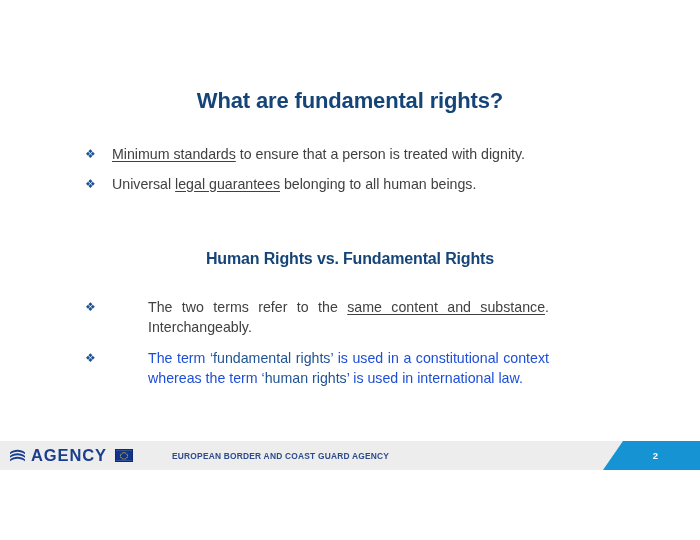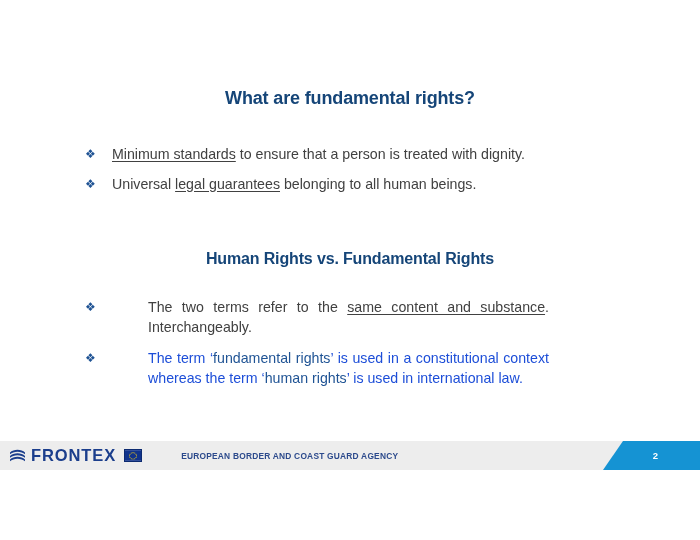--- a/index.html
+++ b/index.html
@@ -25,21 +25,21 @@
     left: 0;
     width: 700px;
     text-align: center;
     color: #154578;
     font-weight: bold;
     letter-spacing: -0.15px;
   }
 
   #title-1 {
     top: 88px;
-    font-size: 18px;
+    font-size: 22px;
   }
 
   #title-2 {
     top: 250px;
     font-size: 16px;
   }
 
   
   .bullet-group {
     position: absolute;
@@ -196,21 +196,21 @@
   <div id="footer-band"></div>
 
   <div id="footer-left">
 
     <svg class="wave-mark" viewBox="0 0 34 30">
       <path d="M2 9 C9 1.5, 25 1.5, 32 9 L32 12.5 C25 5.5, 9 5.5, 2 12.5 Z" fill="#1B3E8C"></path>
       <path d="M2 16 C9 8.5, 25 8.5, 32 16 L32 19.5 C25 12.5, 9 12.5, 2 19.5 Z" fill="#1B3E8C"></path>
       <path d="M2 23 C9 15.5, 25 15.5, 32 23 L32 26.5 C25 19.5, 9 19.5, 2 26.5 Z" fill="#1B3E8C"></path>
     </svg>
 
-    <span id="frontex-word">FRONTEX</span>
+    <span id="frontex-word">AGENCY</span>
 
     <svg id="eu-flag" viewBox="0 0 36 24">
       <rect x="0" y="0" width="36" height="24" fill="#10338C"></rect>
       <g fill="#F5D016">
         <circle cx="18" cy="5.6" r="1.25"></circle>
         <circle cx="21.9" cy="6.4" r="1.25"></circle>
         <circle cx="24.8" cy="9.1" r="1.25"></circle>
         <circle cx="25.8" cy="12.8" r="1.25"></circle>
         <circle cx="24.8" cy="16.5" r="1.25"></circle>
         <circle cx="21.9" cy="19.2" r="1.25"></circle>

